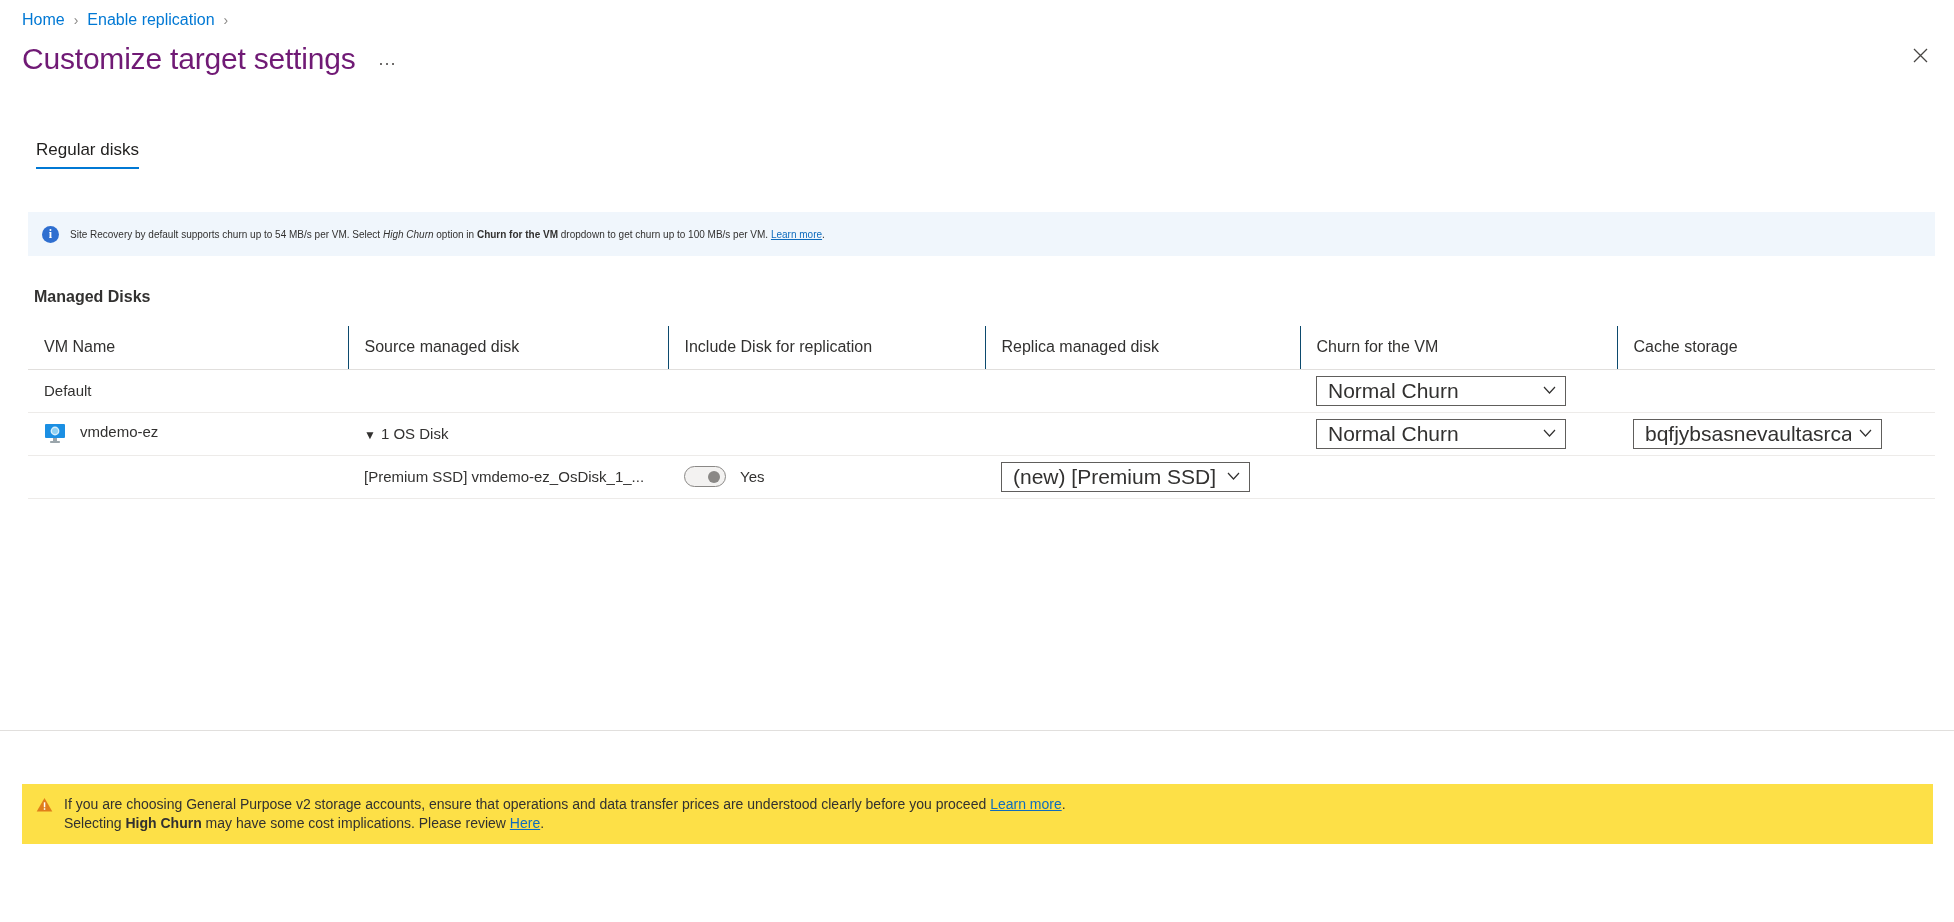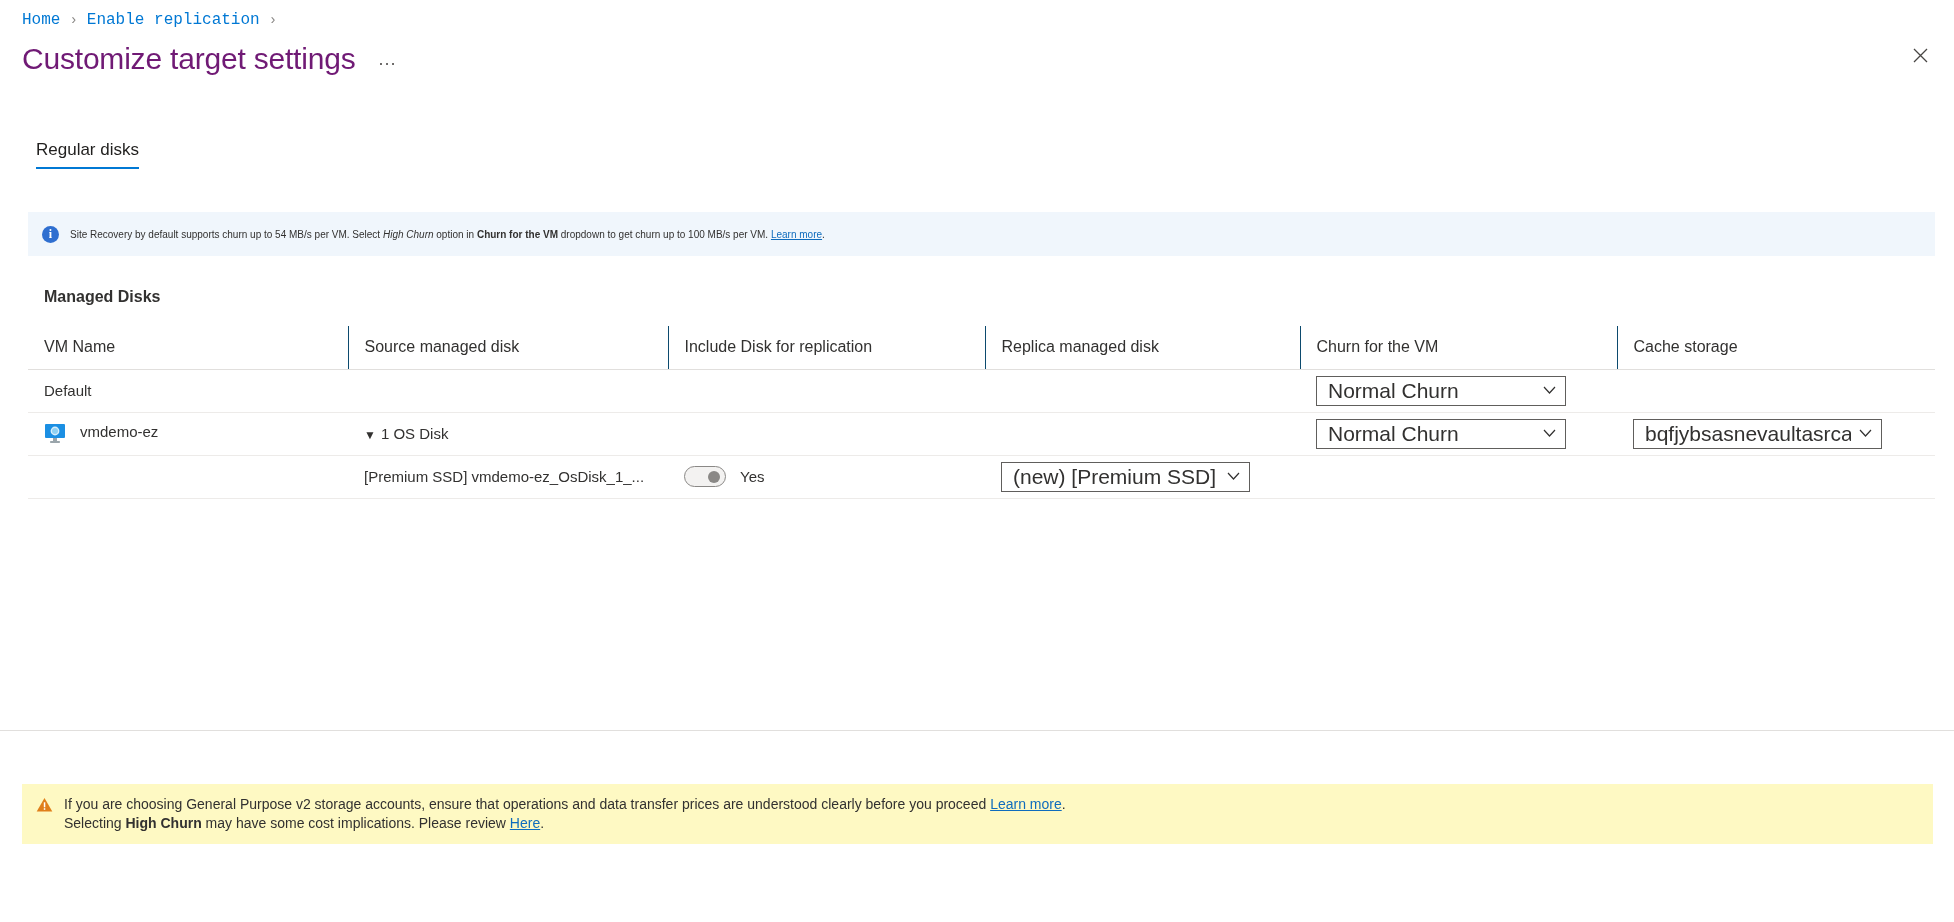--- a/index.html
+++ b/index.html
@@ -10,21 +10,21 @@
     font-family: "Liberation Sans", sans-serif;
     color: #323130;
     overflow: hidden;
   }
   .page { position: relative; width: 1954px; height: 922px; }
 
   
   .breadcrumb {
     position: absolute; left: 22px; top: 9px;
     font-size: 16px; line-height: 22px;
-    display: flex; align-items: center; gap: 9px; font-family: Liberation Mono, monospace;
+    display: flex; align-items: center; gap: 9px;
   }
   .bc-link { color: #0078d4; cursor: pointer; }
   .bc-sep { color: #8a8886; font-size: 14px; }
 
   
   .title-row {
     position: absolute; left: 22px; top: 40px;
     display: flex; align-items: baseline; gap: 22px;
   }
   .page-title {
@@ -69,21 +69,21 @@
     display: flex; align-items: center; justify-content: center;
     font-family: "Liberation Serif", serif;
   }
   .banner-text { font-size: 10px; line-height: 21px; color: #323130; }
   .banner-text b { font-weight: 700; }
   .banner-text i { font-style: italic; }
   .banner-link { color: #0f6cbd; text-decoration: underline; cursor: pointer; }
 
   
   .section-label {
-    position: absolute; left: 44px; top: 288px;
+    position: absolute; left: 34px; top: 288px;
     font-size: 16px; font-weight: 700; color: #323130;
   }
 
   
   .table-wrap { position: absolute; left: 28px; top: 326px; width: 1907px; }
   .grid { width: 100%; border-collapse: collapse; table-layout: fixed; }
   .grid th {
     text-align: left; font-weight: 400; font-size: 16px; color: #323130;
     padding: 11px 16px 12px 16px; border-bottom: 1px solid #e1dfdd;
     border-right: 1px solid #0c4a6e; vertical-align: middle; height: 43px;
@@ -129,21 +129,21 @@
   .dd-replica { width: 249px; }
   .dd-cache { width: 249px; }
 
   
   .footer-sep {
     position: absolute; left: 0; top: 730px; width: 1954px;
     height: 1px; background: #e1dfdd;
   }
   .warn-banner {
     position: absolute; left: 22px; top: 784px;
-    width: 1911px; background: #fef9c3;
+    width: 1911px; background: #fde047;
     padding: 11px 14px; display: flex; gap: 11px; align-items: flex-start;
   }
   .warn-icon { flex: 0 0 17px; margin-top: 2px; }
   .warn-text { font-size: 14px; line-height: 19px; color: #323130; }
   .warn-text b { font-weight: 700; }
 
   .actions { position: absolute; left: 20px; top: 883px; display: flex; gap: 14px; }
   .btn {
     height: 29px; font-size: 15px; padding: 0 14px;
     display: flex; align-items: center; justify-content: center;

